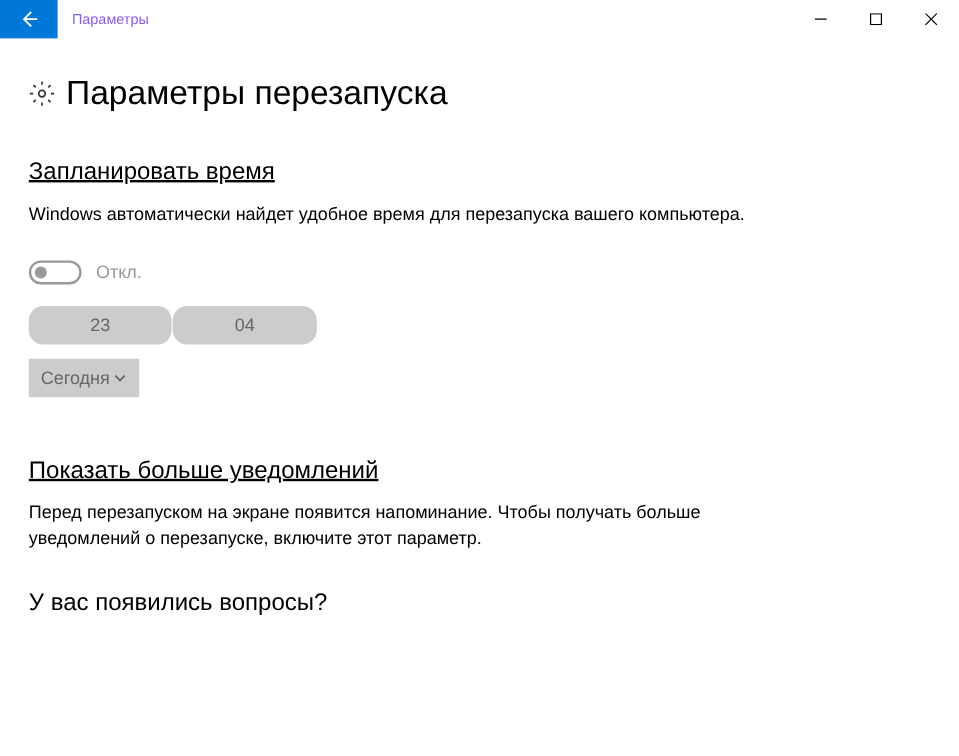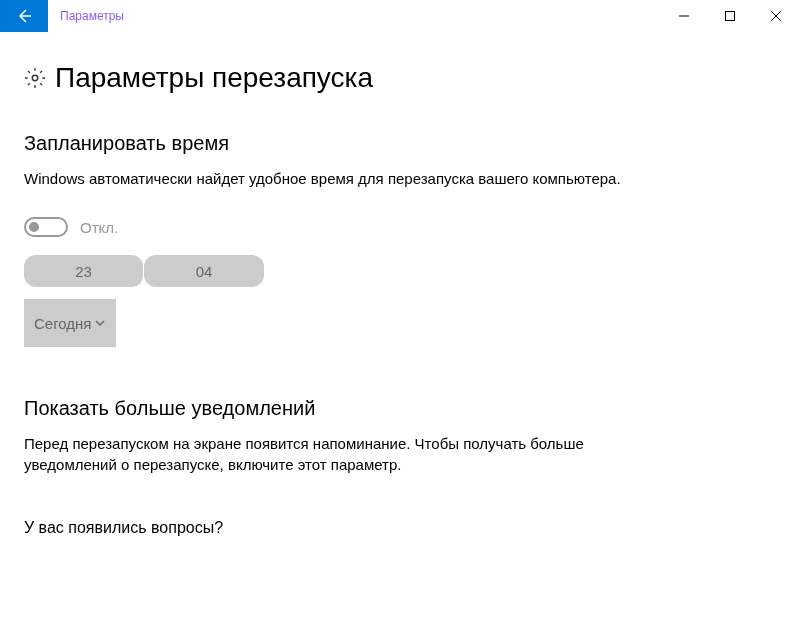--- a/index.html
+++ b/index.html
@@ -62,20 +62,21 @@
   .gear-icon { width: 22px; height: 22px; color: #333; }
   .page-title {
     font-size: 28px;
     font-weight: 400;
     color: #000;
   }
   .section-heading {
     font-size: 20px;
     font-weight: 400;
     margin-bottom: 14px;
+    text-decoration: underline;
   }
   .description {
     font-size: 15px;
     line-height: 1.35;
     margin-bottom: 24px;
     max-width: 650px;
   }
   .toggle-row {
     display: flex;
     align-items: center;
@@ -132,36 +133,36 @@
     align-items: center;
     justify-content: center;
     font-size: 15px;
     border-radius: 12px;
   }
   .time-cell:first-child {
     border-right: 1px solid #fff;
   }
   .day-picker {
     width: 92px;
-    height: 48px;
+    height: 32px;
     background: #cccccc;
     color: #666;
     display: flex;
     align-items: center;
     justify-content: space-between;
     padding: 0 10px;
     font-size: 15px;
     margin-bottom: 50px;
   }
   .chevron { width: 12px; height: 12px; color: #666; }
   .section2 { margin-bottom: 28px; }
   .questions-heading {
-    font-size: 16px;
+    font-size: 20px;
     font-weight: 400;
-    margin-top: 44px;
+    margin-top: 32px;
   }
 </style>
 </head>
 <body>
 
 <div class="titlebar">
   <div class="back-btn">
     <svg viewBox="0 0 16 16" fill="none" stroke="currentColor" stroke-width="1.5">
       <path d="M10 2 L4 8 L10 14 M4 8 H15"></path>
     </svg>

